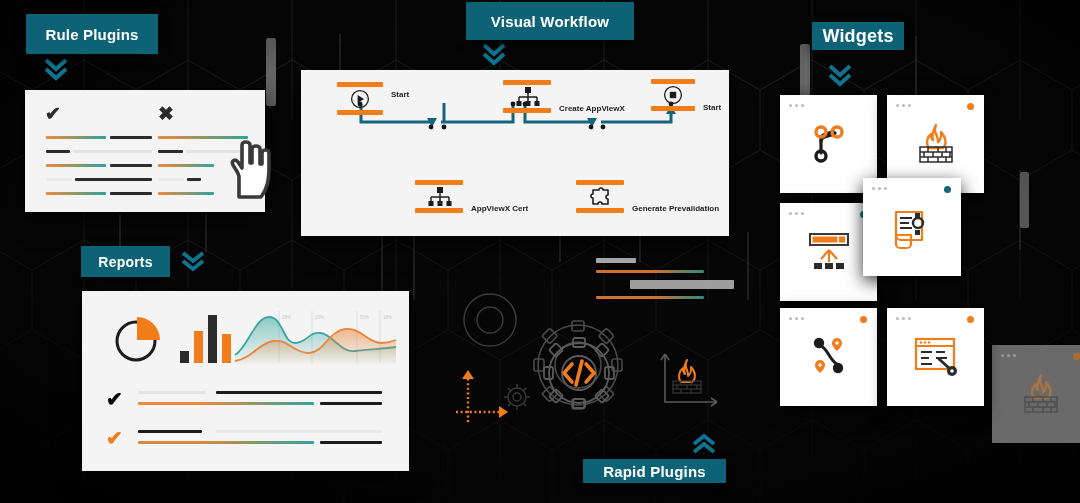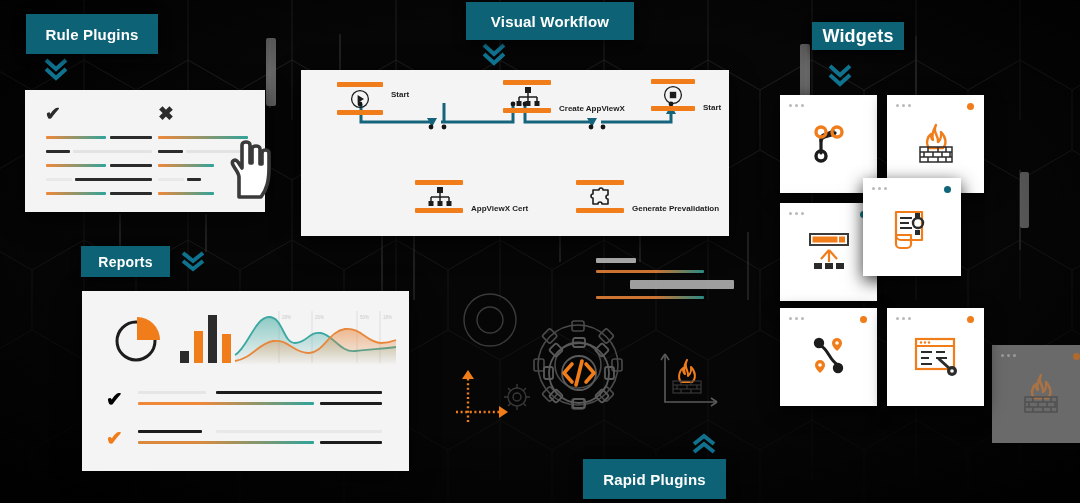--- a/index.html
+++ b/index.html
@@ -556,17 +556,17 @@
       <circle cx="17" cy="17" r="9"></circle>
         <circle cx="17" cy="17" r="4"></circle>
       <path d="M17 4 V8 M17 26 V30 M4 17 H8 M26 17 H30 M8 8 L11 11 M26 26 L23 23 M26 8 L23 11 M8 26 L11 23"></path>
     </g>
   </svg>
 
   <svg class="chev" style="left:690px; top:432px;" width="28" height="24" viewBox="0 0 28 24">
     <path d="M4 12 L14 4 L24 12" fill="none" stroke="#0f7390" stroke-width="4"></path>
     <path d="M4 20 L14 12 L24 20" fill="none" stroke="#0f7390" stroke-width="4"></path>
   </svg>
-  <div class="chip" style="left:583px; top:459px; width:143px; height:40px; font-size:15px;">
+  <div class="chip" style="left:583px; top:459px; width:143px; height:24px; font-size:15px;">
     <span>Rapid Plugins</span>
   </div>
 
 </div>
 
 </body></html>

